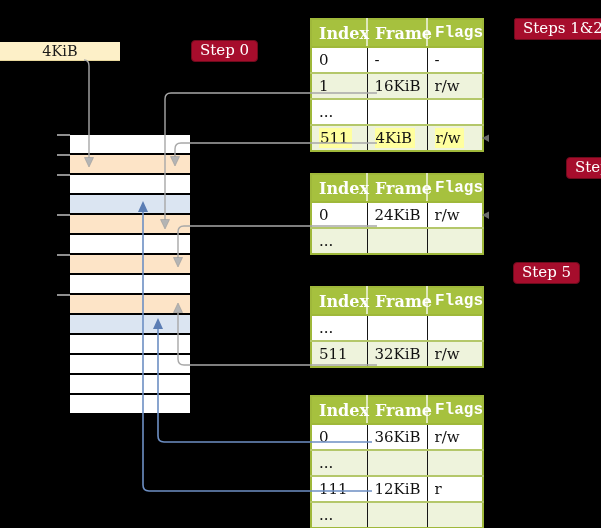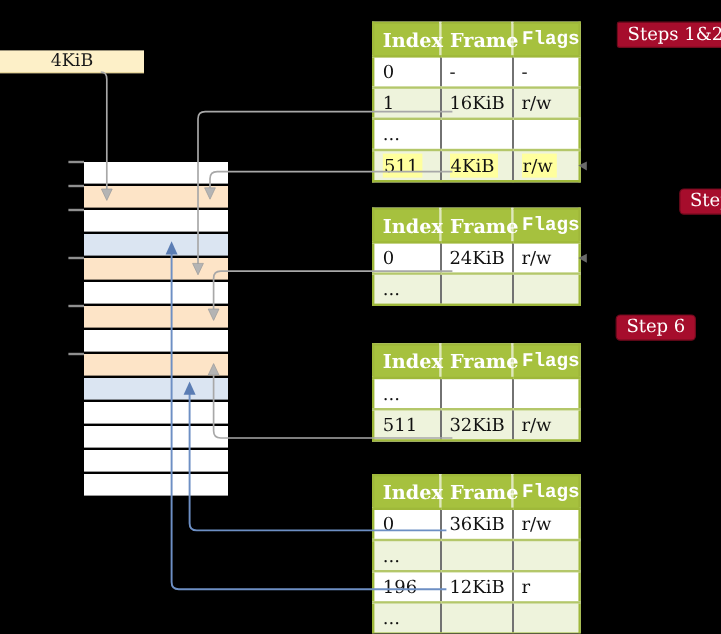--- a/index.html
+++ b/index.html
@@ -57,23 +57,24 @@
 </style>
 </head>
 <body>
 
 <div id="canvas">
 
   <div class="frame-box">
     <span>4KiB</span>
   </div>
 
+  <div class="badge" id="badge-step0">Step 0</div>
   <div class="badge" id="badge-steps12">Steps 1&amp;2</div>
   <div class="badge" id="badge-step3">Step 3</div>
-  <div class="badge" id="badge-step4">Step 6</div>
+  <div class="badge" id="badge-step4">Step 5</div>
 
   <div class="stack">
     <div class="mrow" data-color="white"></div>
     <div class="mrow" data-color="peach"></div>
     <div class="mrow" data-color="white"></div>
     <div class="mrow" data-color="blue"></div>
     <div class="mrow" data-color="peach"></div>
     <div class="mrow" data-color="white"></div>
     <div class="mrow" data-color="peach"></div>
     <div class="mrow" data-color="white"></div>
@@ -192,21 +193,21 @@
       <td><span class="cv">0</span></td>
       <td><span class="cv">36KiB</span></td>
       <td><span class="cv">r/w</span></td>
     </tr>
     <tr data-tone="green">
       <td><span class="cv">...</span></td>
       <td><span class="cv"></span></td>
       <td><span class="cv"></span></td>
     </tr>
     <tr data-tone="white">
-      <td><span class="cv">196</span></td>
+      <td><span class="cv">111</span></td>
       <td><span class="cv">12KiB</span></td>
       <td><span class="cv">r</span></td>
     </tr>
     <tr data-tone="green">
       <td><span class="cv">...</span></td>
       <td><span class="cv"></span></td>
       <td><span class="cv"></span></td>
     </tr>
   </tbody>
     </table>

